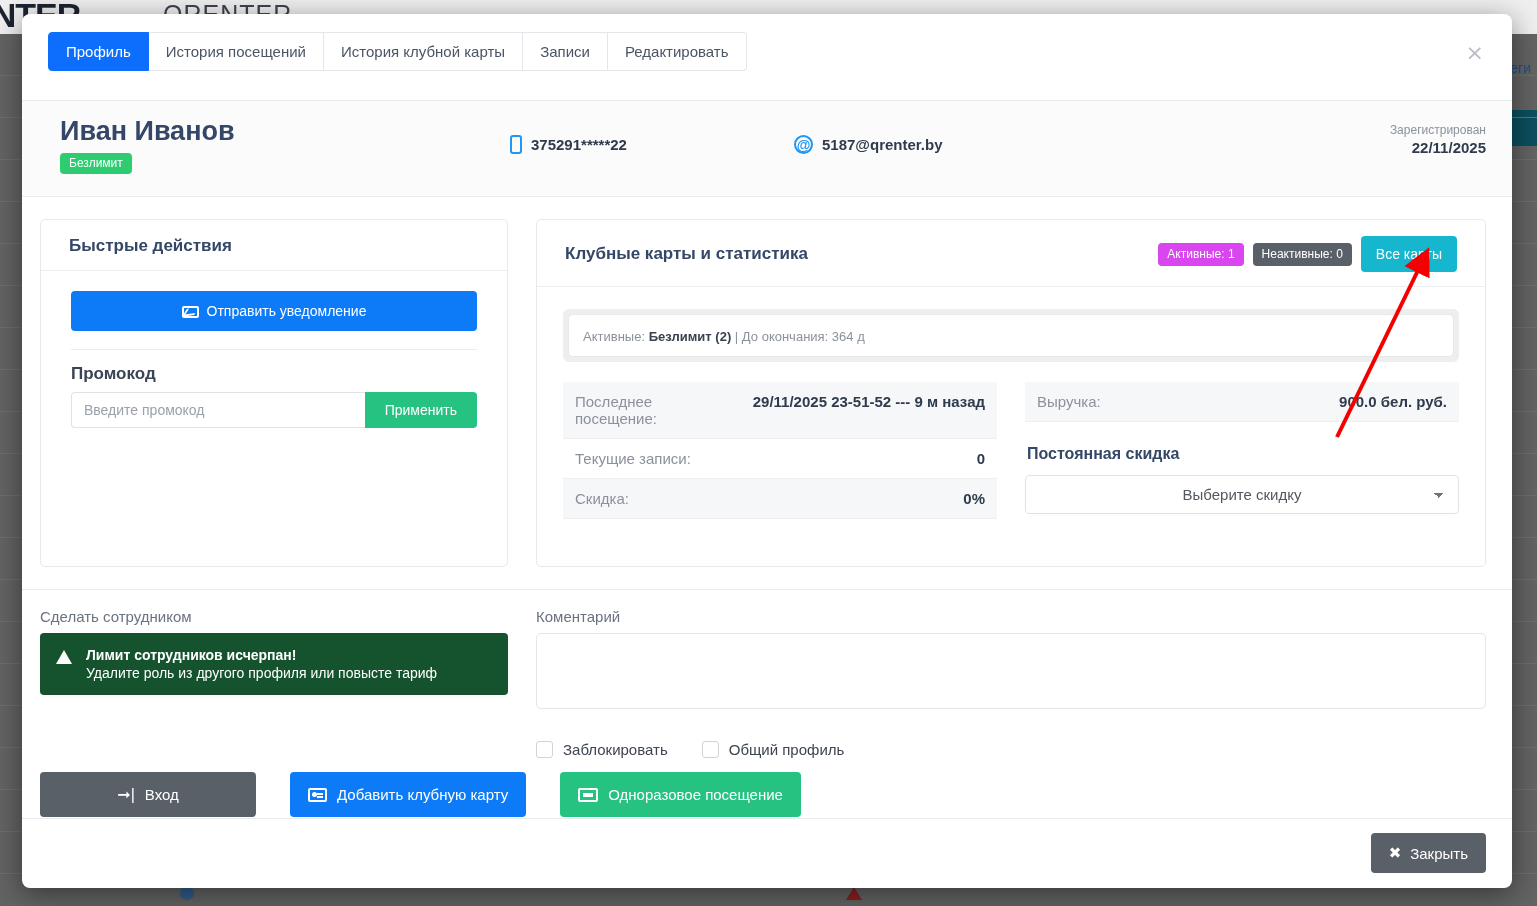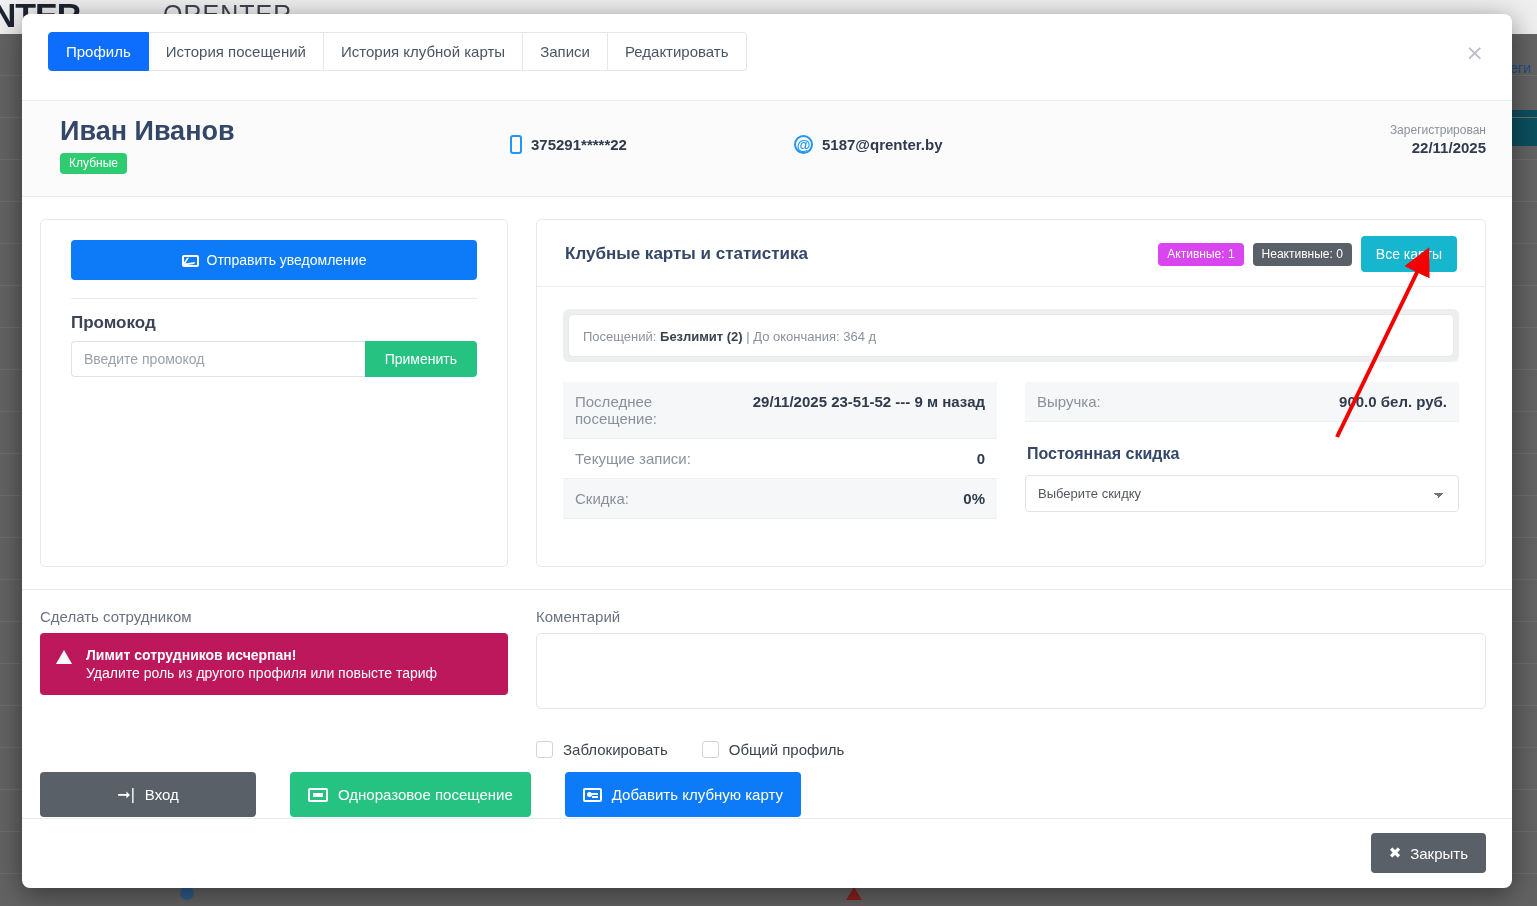--- a/index.html
+++ b/index.html
@@ -249,44 +249,45 @@
   .stat-v { color: #2f3b4d; font-weight: bold; text-align: right; }
   .stat-k.two { width: 140px; }
 
   .disc-title {
     font-size: 16px; font-weight: bold; color: #344767;
     margin: 23px 0 12px 2px;
   }
   .select {
     width: 100%;
     border: 1px solid #dfe3e8; border-radius: 4px;
-    padding: 10px 12px; font-size: 13px; color: #53585f;
+    padding: 10px 12px; font-size: 15px; color: #53585f;
     background: #fff;
     font-family: inherit;
     appearance: none;
     background-image: linear-gradient(45deg, transparent 50%, #6c757d 50%),
                       linear-gradient(135deg, #6c757d 50%, transparent 50%);
     background-position: calc(100% - 19px) 17px, calc(100% - 14px) 17px;
     background-size: 5px 5px, 5px 5px;
     background-repeat: no-repeat;
     cursor: pointer;
+    text-align: center;
   }
 
   
   .lower {
     border-top: 1px solid #e9ecef;
     margin-top: 22px;
     padding: 18px 26px 0 18px;
     display: flex; gap: 28px;
   }
   .low-left { width: 468px; flex: 0 0 468px; }
   .low-right { flex: 1 1 auto; }
   .low-label { font-size: 15px; color: #6b7280; margin-bottom: 8px; }
   .alert-danger {
-    background: #be185d; color: #fff;
+    background: #14532d; color: #fff;
     border-radius: 4px;
     padding: 13px 16px;
     display: flex; gap: 14px; align-items: flex-start;
   }
   .alert-ico {
     width: 0; height: 0;
     border-left: 8px solid transparent;
     border-right: 8px solid transparent;
     border-bottom: 14px solid #fff;
     position: relative; top: 4px; flex: 0 0 auto;
@@ -425,41 +426,44 @@
       <div class="tab">История клубной карты</div>
       <div class="tab">Записи</div>
       <div class="tab">Редактировать</div>
     </div>
     <div class="modal-x">×</div>
   </div>
 
   <div class="user-strip">
     <div class="u-name-wrap">
       <div class="u-name">Иван Иванов</div>
-      <span class="badge-active">Клубные</span>
+      <span class="badge-active">Безлимит</span>
     </div>
     <div class="u-contact u-phone">
       <span class="ico-phone"></span>
       <span>375291*****22</span>
     </div>
     <div class="u-contact u-mail">
       <span class="ico-at">@</span>
       <span>5187@qrenter.by</span>
     </div>
     <div class="u-reg">
       <div class="u-reg-label">Зарегистрирован</div>
       <div class="u-reg-date">22/11/2025</div>
     </div>
   </div>
 
   <div class="modal-body">
 
     <div class="cols">
 
       <div class="card col-left">
+        <div class="card-head">
+          <div class="card-title">Быстрые действия</div>
+        </div>
         <div class="card-body">
           <button class="btn btn-notify">
             <span class="ico-env"></span><span>Отправить уведомление</span>
           </button>
           <div class="sep"></div>
           <div class="lbl-promo">Промокод</div>
           <div class="promo-row">
             <input class="promo-input" type="text" placeholder="Введите промокод" style="">
             <button class="btn btn-apply">Применить</button>
           </div>
@@ -473,21 +477,21 @@
             <span class="pill pill-green">Активные: 1</span>
             <span class="pill pill-gray">Неактивные: 0</span>
             <button class="btn btn-allcards">Все карты</button>
           </div>
         </div>
         <div class="card-body">
 
           <div class="cardbox">
             <div class="cardbox-inner">
               <div class="cb-sub">
-                <span>Посещений:</span>
+                <span>Активные:</span>
                 <b>Безлимит (2)</b>
                 <span>|</span>
                 <span>До окончания:</span>
                 <span>364 д</span>
               </div>
             </div>
           </div>
 
           <div class="stat-cols">
             <div class="stat-col">
@@ -545,27 +549,27 @@
           </label>
         </div>
       </div>
     </div>
 
     <div class="actions">
       <button class="btn btn-login">
         <span class="ico-login">➞|</span>
         <span>Вход</span>
       </button>
+      <button class="btn btn-addcard">
+        <span class="ico-card"></span>
+        <span>Добавить клубную карту</span>
+      </button>
       <button class="btn btn-onetime">
         <span class="ico-ticket"></span>
         <span>Одноразовое посещение</span>
-      </button>
-      <button class="btn btn-addcard">
-        <span class="ico-card"></span>
-        <span>Добавить клубную карту</span>
       </button>
     </div>
   </div>
 
   <div class="modal-foot">
     <button class="btn btn-close">
       <span>✖</span>
       <span>Закрыть</span>
     </button>
   </div>

